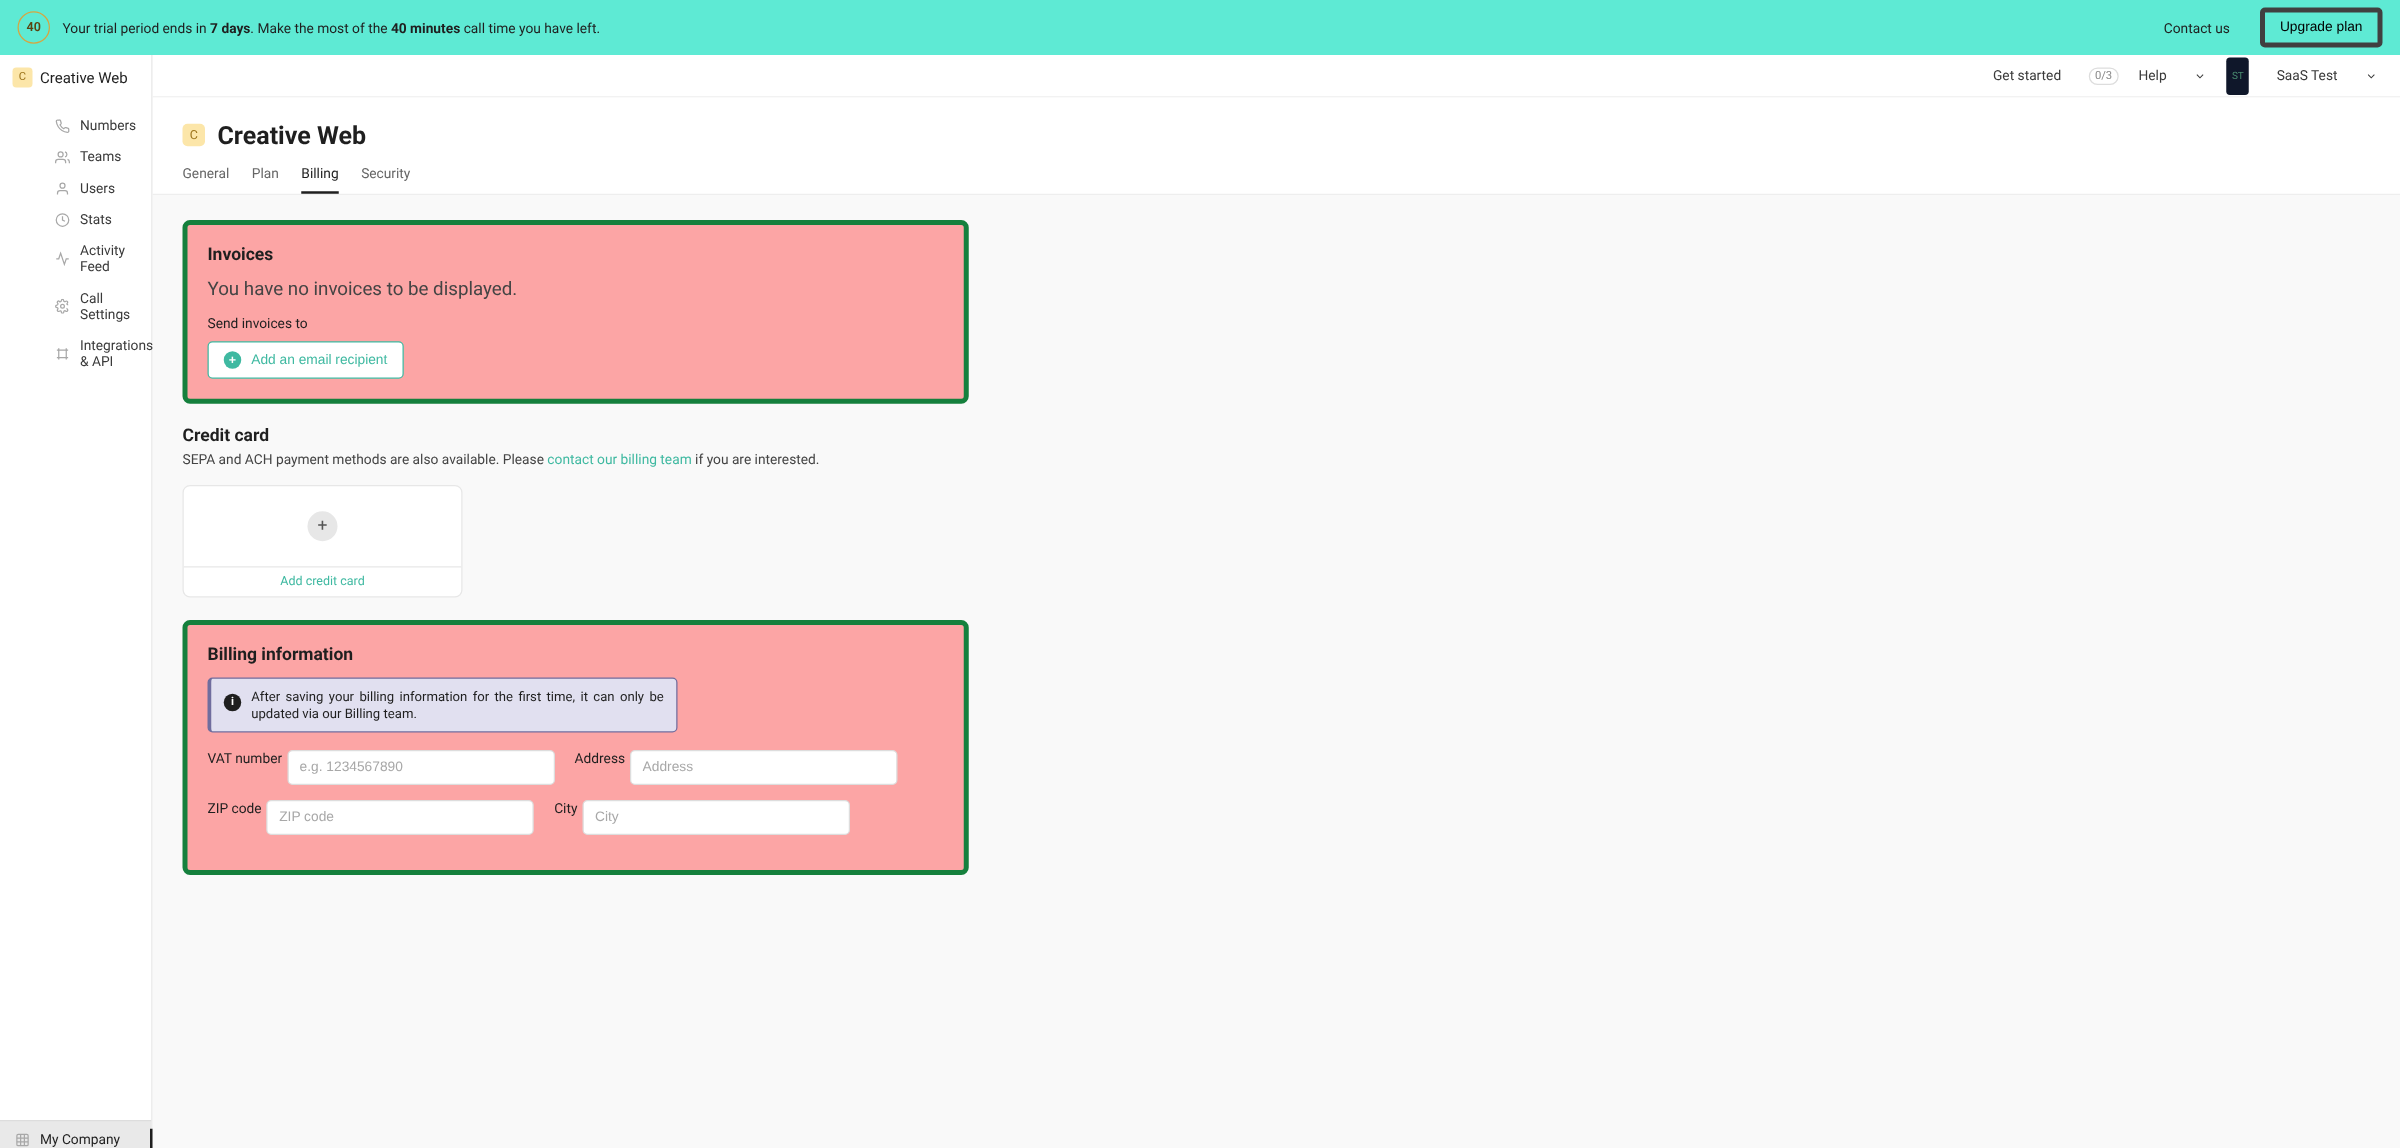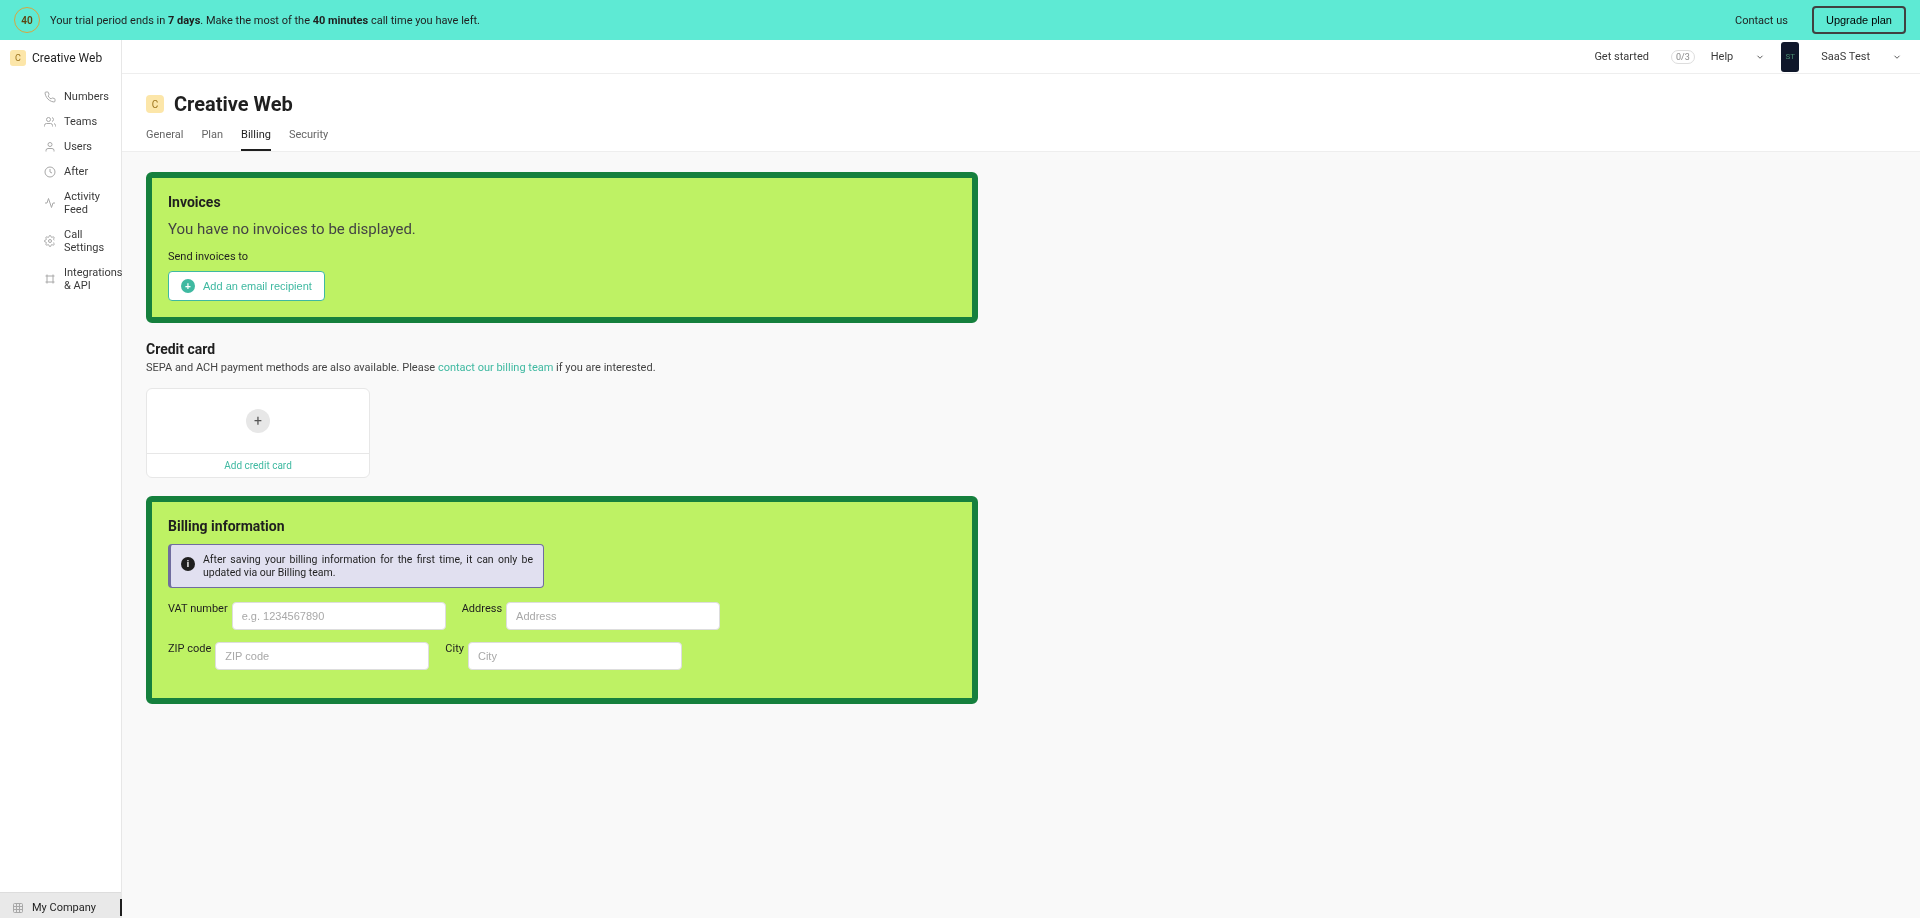--- a/index.html
+++ b/index.html
@@ -22,21 +22,21 @@
       border: 1.5px solid #d6a640;
       border-radius: 50%;
       display: flex; align-items: center; justify-content: center;
       font-size: 10px; font-weight: 600;
       color: #5a4310;
     }
     .trial-text { font-size: 11px; color: #1f1f1f; }
     .trial-spacer { flex: 1; }
     .contact-link { font-size: 11px; color: #1f1f1f; cursor: pointer; margin-right: 14px; }
     .upgrade-btn {
-      border: 2px solid #404040;
+      border: 4px solid #404040;
       background: transparent;
       padding: 6px 12px;
       border-radius: 4px;
       font-size: 11px;
       cursor: pointer;
     }
     
     .layout { display: flex; height: calc(918px - 36px); }
     .sidebar {
       width: 122px;
@@ -133,25 +133,25 @@
       padding-bottom: 8px;
       cursor: pointer;
     }
     .tab.active {
       color: #1f1f1f;
       border-bottom: 2px solid #1f1f1f;
     }
     
     .content { padding: 20px 24px; overflow-y: auto; }
     .card {
-      background: #bef264;
-      border: 6px solid #15803d;
+      background: #fca5a5;
+      border: 4px solid #15803d;
       border-radius: 6px;
       padding: 16px;
-      width: 832px;
+      width: 629px;
       margin-bottom: 18px;
     }
     .card-title { font-size: 14px; font-weight: 700; margin-bottom: 10px; }
     .card-sub { font-size: 15px; color: #444; margin-bottom: 12px; }
     .sub-label { font-size: 11px; margin-bottom: 8px; color: #1f1f1f; }
     .add-email-btn {
       display: inline-flex; align-items: center; gap: 8px;
       border: 1px solid #3fb9a1;
       background: #fff;
       color: #3fb9a1;
@@ -281,21 +281,21 @@
             <path d="M20 21v-2a4 4 0 0 0-4-4H8a4 4 0 0 0-4 4v2"></path>
             <circle cx="12" cy="7" r="4"></circle>
           </svg>
         <span>Users</span>
       </div>
       <div class="sb-item">
         <svg class="sb-icon" viewBox="0 0 24 24" fill="none" stroke="currentColor" stroke-width="2">
             <circle cx="12" cy="12" r="10"></circle>
             <polyline points="12 6 12 12 16 14"></polyline>
           </svg>
-        <span>After</span>
+        <span>Stats</span>
       </div>
       <div class="sb-item">
         <svg class="sb-icon" viewBox="0 0 24 24" fill="none" stroke="currentColor" stroke-width="2">
             <polyline points="22 12 18 12 15 21 9 3 6 12 2 12"></polyline>
           </svg>
         <span>Activity Feed</span>
       </div>
       <div class="sb-item">
         <svg class="sb-icon" viewBox="0 0 24 24" fill="none" stroke="currentColor" stroke-width="2">
             <circle cx="12" cy="12" r="3"></circle>

